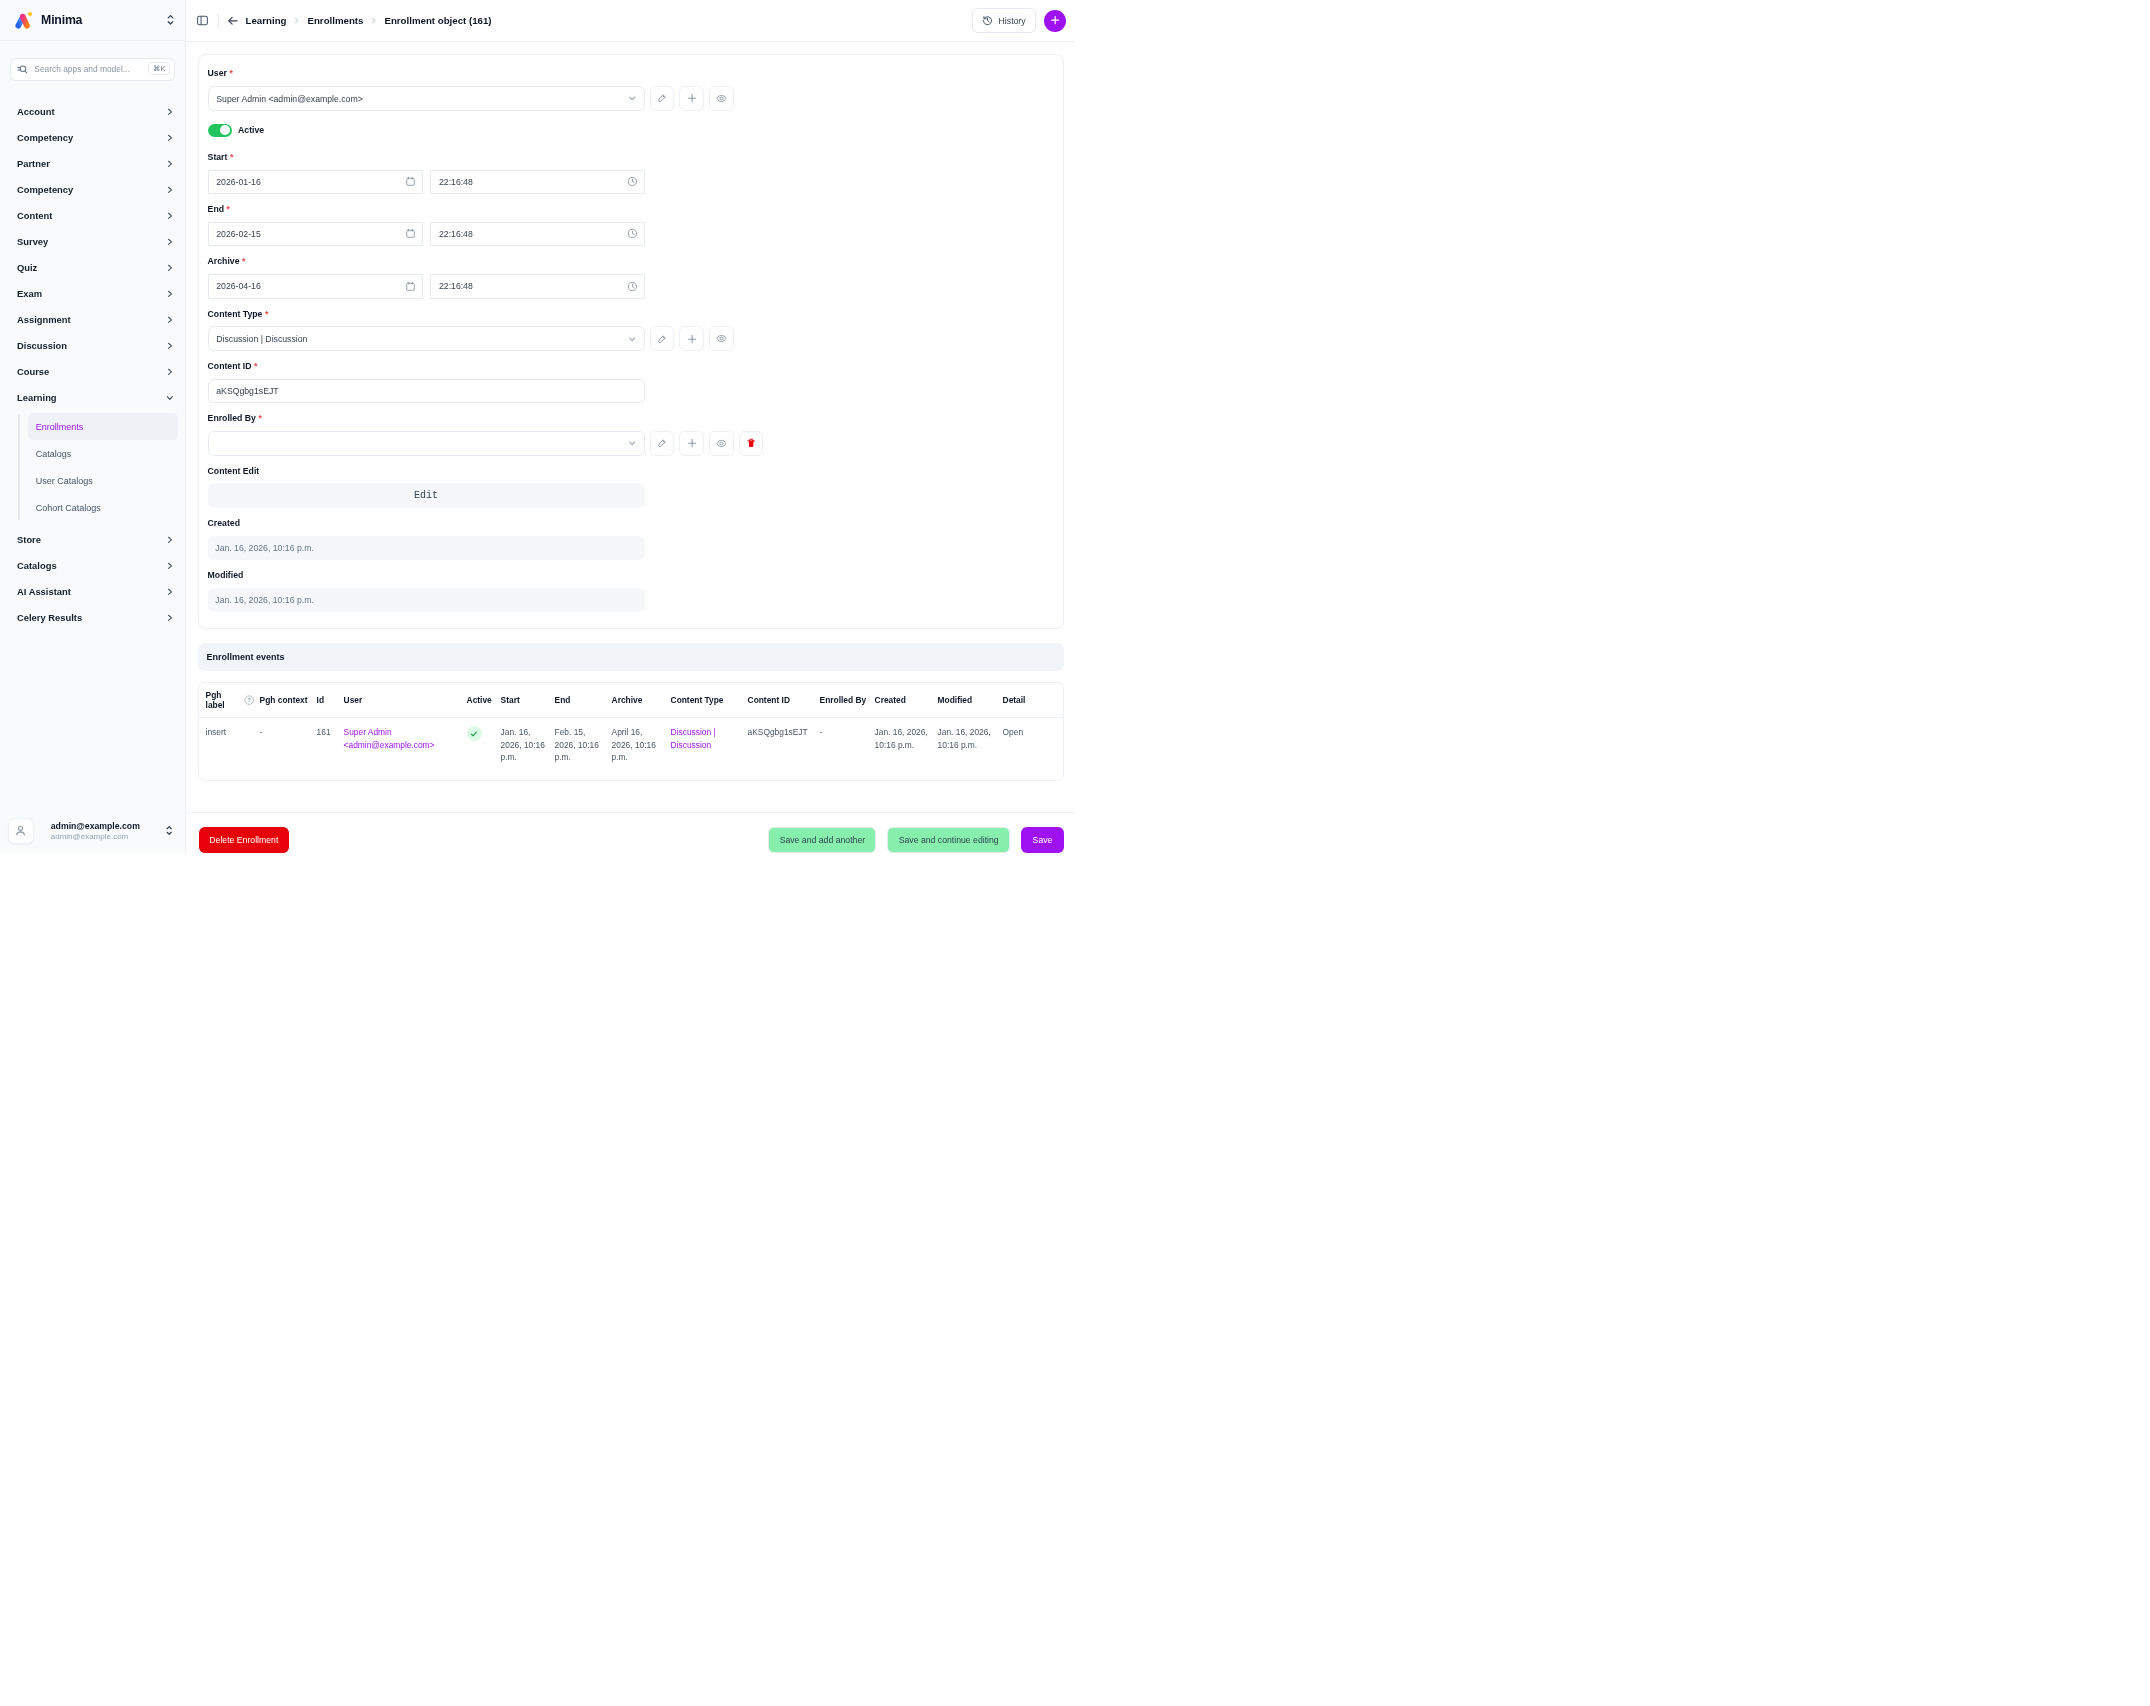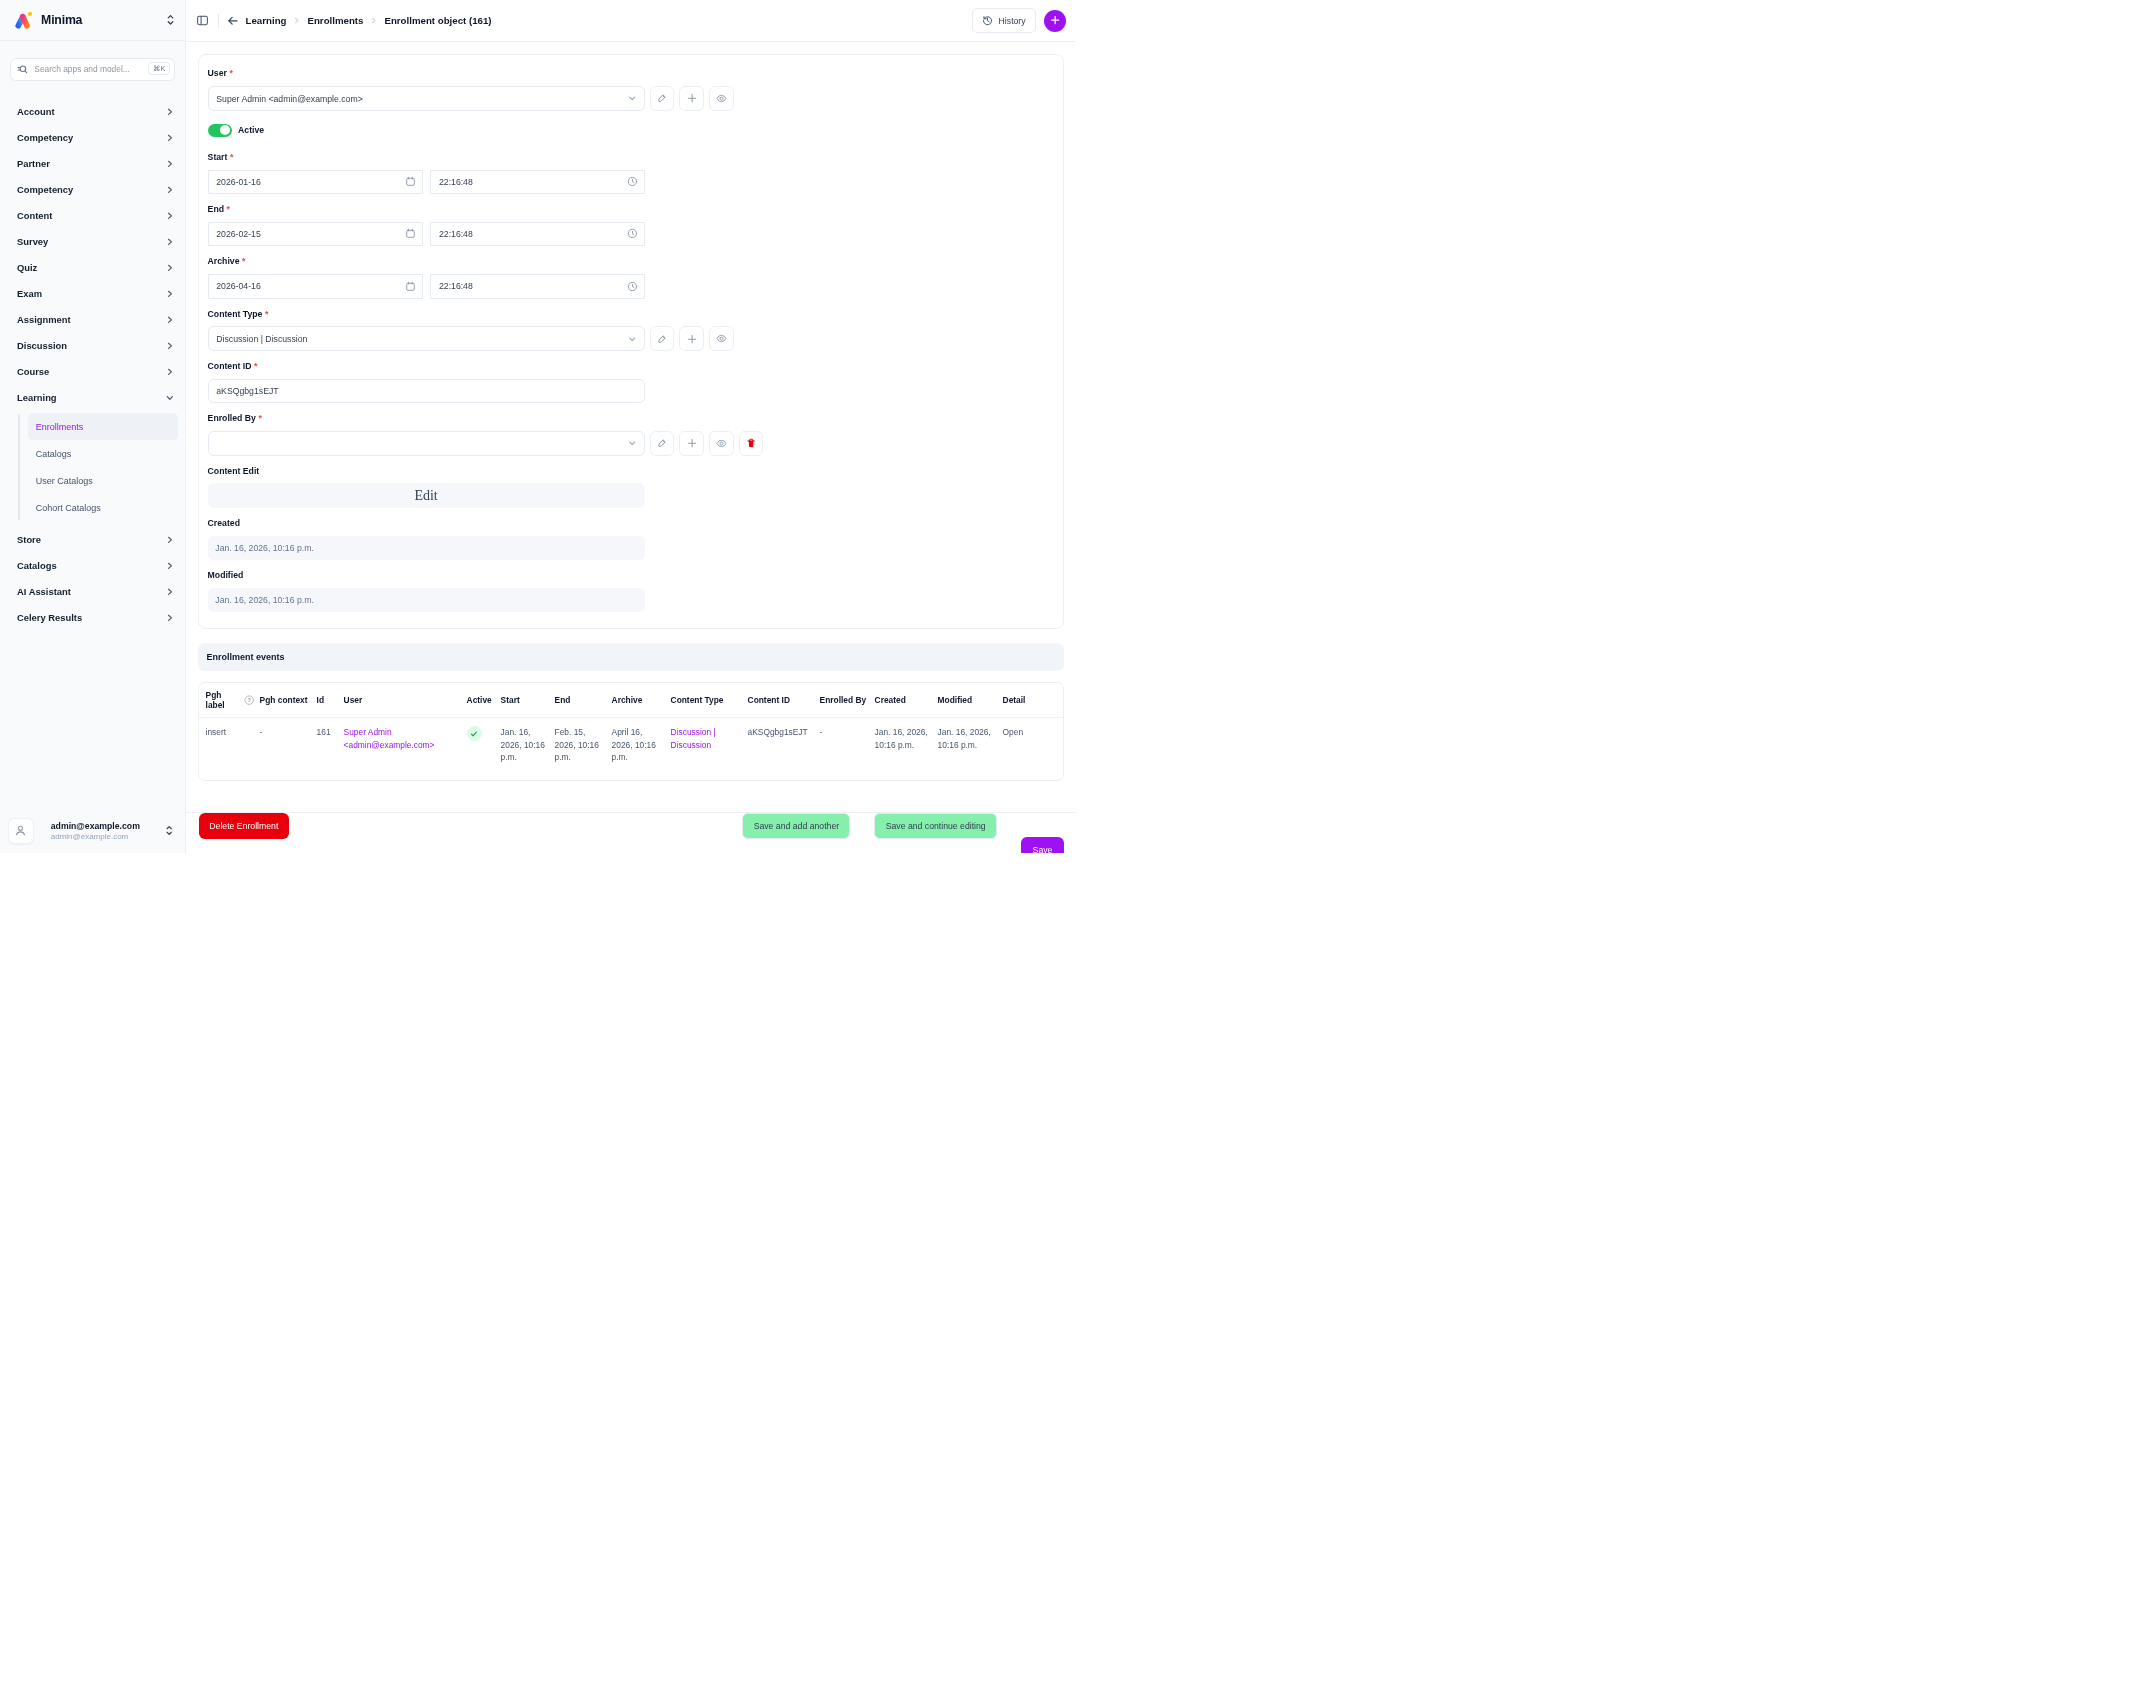--- a/index.html
+++ b/index.html
@@ -53,38 +53,38 @@
   .flabel{display:flex;gap:2.6px;font-size:8.7px;font-weight:600;color:var(--text);margin:3.9px 0 5.8px;line-height:13px;}
   .req{color:var(--req);}
   .control-row{display:flex;gap:5.2px;align-items:center;}
   .select-box{width:437px;height:24.5px;border:0.6px solid var(--border);border-radius:5.8px;background:#fff;display:flex;align-items:center;justify-content:space-between;padding:0 7.7px;font-size:8.7px;color:#374151;cursor:pointer;}
   .icon-btn{width:24.5px;height:24.5px;border:0.6px solid var(--border2);border-radius:5.8px;background:#fff;display:flex;align-items:center;justify-content:center;cursor:pointer;}
   .date-row{display:flex;gap:7.7px;}
   .input-ico{position:relative;width:215px;}
   .input-ico input{width:100%;height:24.5px;border:0.6px solid var(--border);border-radius:1px;padding:0 23px 0 7.7px;font-size:8.7px;color:#374151;font-family:inherit;outline:none;background:#fff;}
   .input-ico .tail{position:absolute;right:7px;top:6.5px;pointer-events:none;}
   .text-input{width:437px;height:24.5px;border:0.6px solid var(--border);border-radius:5.8px;padding:0 7.7px;font-size:8.7px;color:#374151;font-family:inherit;outline:none;background:#fff;}
-  .edit-btn{width:437px;height:24.5px;border:none;border-radius:5.8px;background:var(--box-gray);font-size:14px;color:var(--text-mid);font-weight:500;cursor:pointer;font-family:Liberation Serif, serif;}
+  .edit-btn{width:437px;height:24.5px;border:none;border-radius:5.8px;background:var(--box-gray);font-size:10px;color:var(--text-mid);font-weight:500;cursor:pointer;font-family:Liberation Mono, monospace;}
   .ro-box{width:437px;height:24.5px;border-radius:5.8px;background:var(--box-gray);display:flex;align-items:center;padding:0 7.7px;font-size:8.7px;color:var(--text-gray);}
   .toggle-row{display:flex;align-items:center;gap:6.5px;margin:13px 0 14px;}
   .toggle{width:24px;height:13px;border-radius:644px;background:var(--toggle);position:relative;cursor:pointer;}
   .toggle .knob{position:absolute;right:1.3px;top:1.3px;width:10.3px;height:10.3px;border-radius:50%;background:#fff;}
   .toggle-label{font-size:8.7px;font-weight:600;}
 
   .events-bar{margin-top:14px;height:28px;background:var(--accent-soft);border-radius:6.5px;display:flex;align-items:center;padding:0 9px;font-size:9px;font-weight:700;}
   .events-card{margin-top:11px;border:0.6px solid var(--border2);border-radius:7px;overflow:hidden;}
   table{width:100%;border-collapse:collapse;table-layout:fixed;font-size:8.4px;}
   th{text-align:left;font-weight:600;color:var(--text);padding:7px 5.2px 7px 0;border-bottom:0.6px solid #eef1f5;font-size:8.4px;vertical-align:middle;}
   th:first-child,td:first-child{padding-left:7px;}
   td{padding:8.4px 5.2px 17px 0;vertical-align:top;color:#475569;line-height:1.45;}
   .th-help{display:inline-flex;align-items:center;gap:5.2px;}
   a.plink{color:var(--accent);text-decoration:none;cursor:pointer;}
   .check-badge{width:15px;height:15px;border-radius:50%;background:var(--check-bg);display:flex;align-items:center;justify-content:center;}
 
-  .footer{height:41px;flex:0 0 41px;border-top:0.6px solid #eef1f5;display:flex;align-items:flex-start;gap:24px;padding:0 11px 0 13px;background:#fff;}
+  .footer{height:41px;flex:0 0 41px;border-top:0.6px solid #eef1f5;display:flex;align-items:flex-end;gap:11px;padding:0 11px 0 13px;background:#fff;}
   .btn{height:26px;border-radius:5.8px;font-size:8.7px;font-weight:500;cursor:pointer;font-family:inherit;}
   .btn-danger{background:var(--danger);color:#fff;border:none;padding:0 10.3px;}
   .btn-outline{background:#86efac;color:var(--text-mid);border:0.6px solid var(--border);padding:0 10.3px;}
   .btn-primary{background:var(--accent);color:#fff;border:none;padding:0 11.6px;margin-top:24px;}
   .spacer{flex:1;}
 </style>
 </head>
 <body>
 
 <aside class="sidebar">

